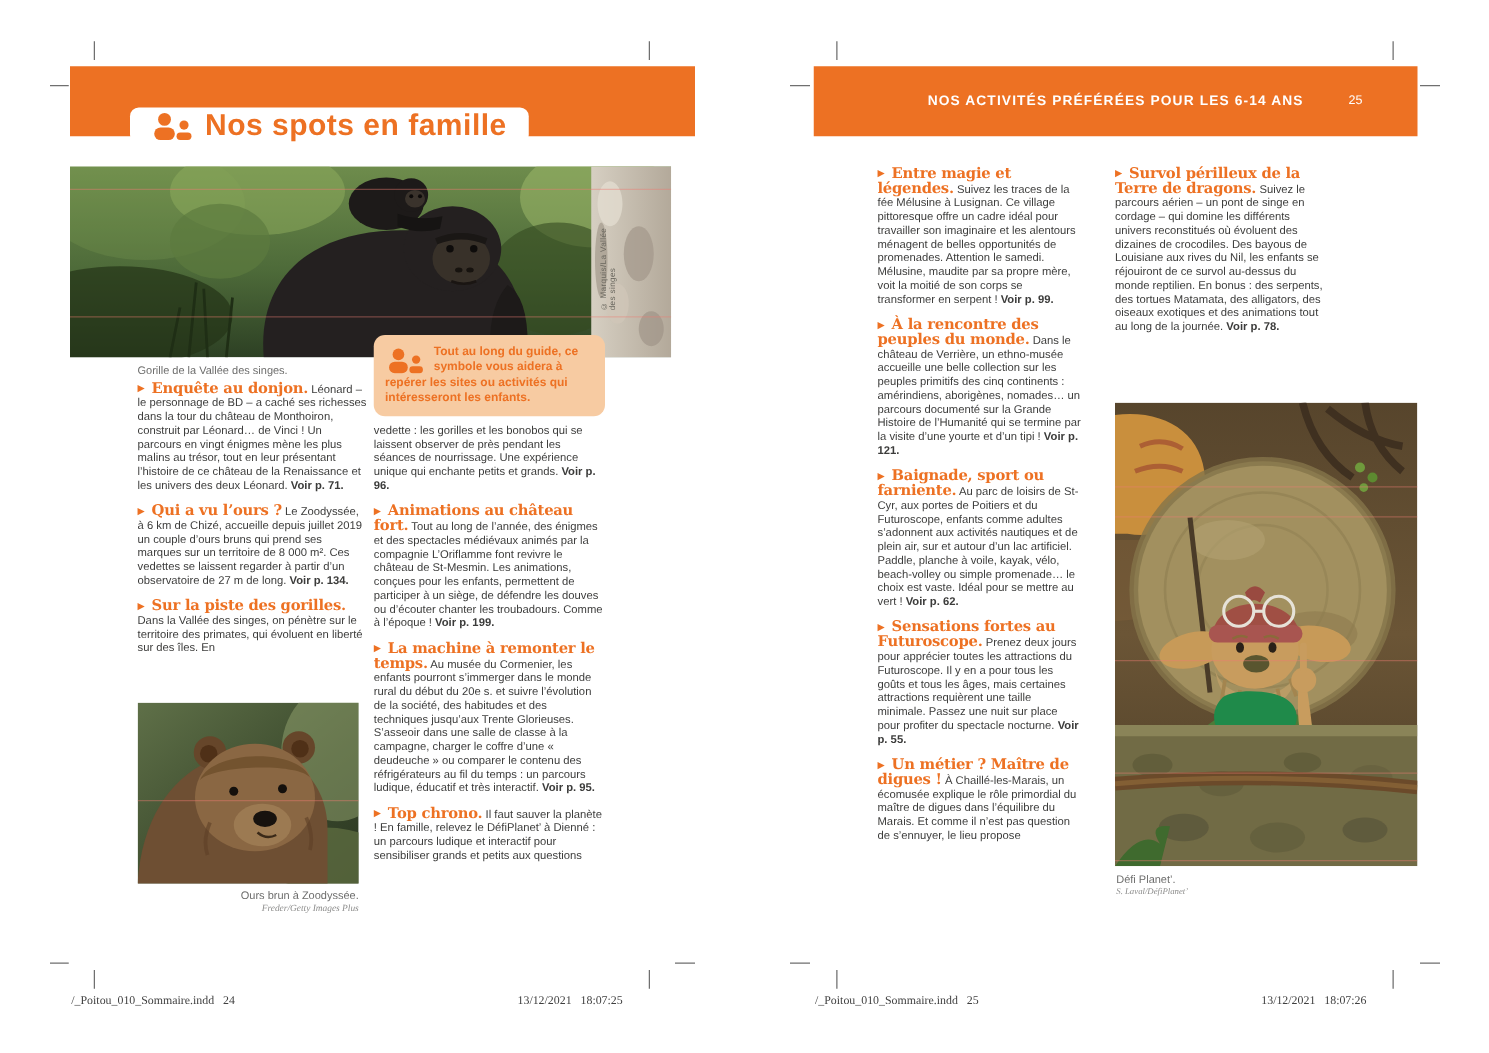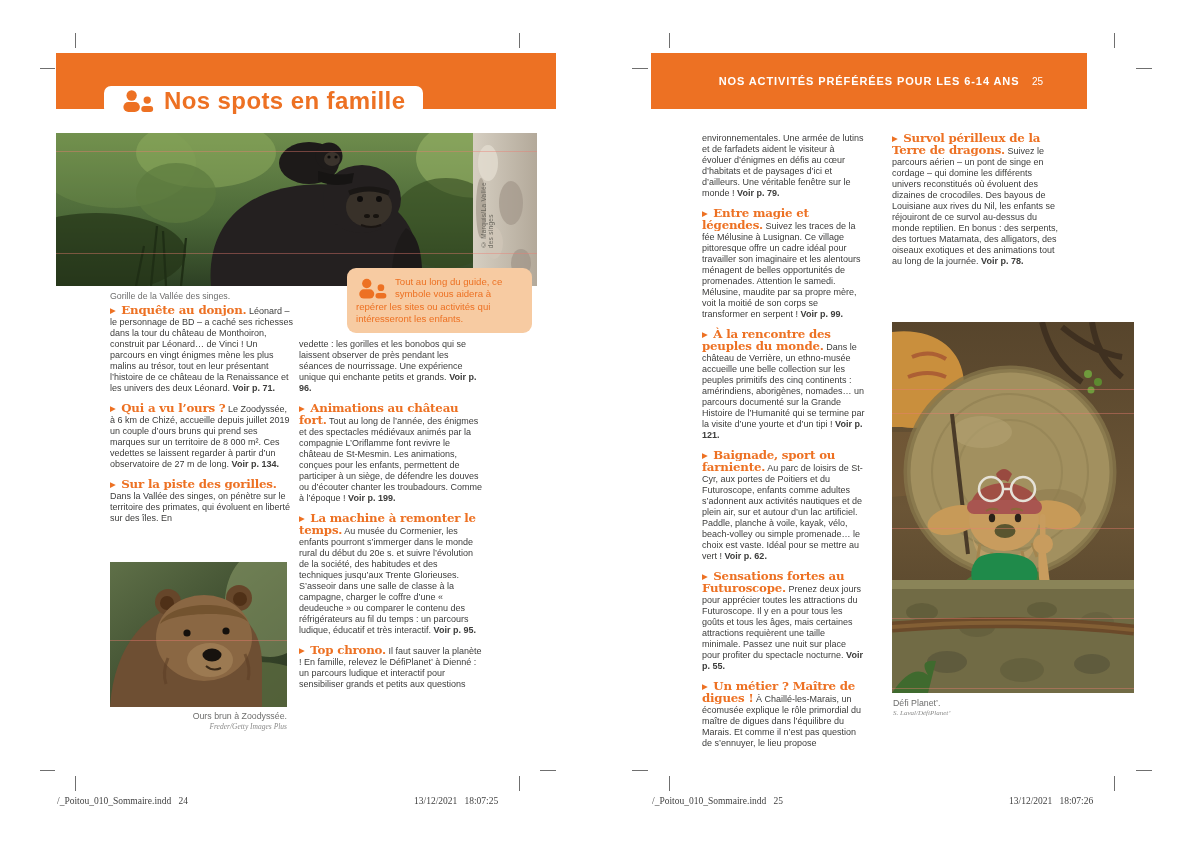--- a/index.html
+++ b/index.html
@@ -19,21 +19,21 @@
   .vcredit{position:absolute;writing-mode:vertical-rl;transform:rotate(180deg);
            font-size:6.5px;color:#6a675e;letter-spacing:.3px;}
   .caption{position:absolute;font-size:8.8px;color:#6e6e6d;}
   .credit{position:absolute;font-size:7.5px;color:#8c8c8b;font-style:italic;font-family:"Liberation Serif",serif;}
   .col{position:absolute;font-size:9px;line-height:11px;color:#3c3c3b;text-align:left;}
   .entry{margin:0 0 9px 0;}
   .entry .arrow{color:var(--accent);font-size:7.5px;margin-right:3px;vertical-align:1px;}
   .entry .h{font-family:"DejaVu Serif",serif;font-weight:bold;color:var(--accent);font-size:11.8px;letter-spacing:-.2px;}
   .entry .voir{font-weight:bold;color:#3c3c3b;}
   .callout{position:absolute;left:299px;top:268px;width:168px;background:#f7cba2;border-radius:9px;
-           padding:8px 8px 8px 9px;color:var(--accent);font-weight:normal;font-size:9.6px;line-height:12.3px;margin-left:48px;}
+           padding:8px 8px 8px 9px;color:var(--accent);font-weight:bold;font-size:9.6px;line-height:12.3px;}
   .callout .cicon{float:left;margin:2px 7px 1px 2px;}
   .slug{position:absolute;top:796px;font-family:"Liberation Serif",serif;font-size:9.5px;color:#3f3f3f;white-space:pre;margin-left:24px;}
 </style>
 </head>
 <body>
 
 <div class="spread" style="--accent:#ed7123">
 
   <div class="mark" style="left:75px;top:33px;width:1px;height:15px"></div>
   <div class="mark" style="left:519px;top:33px;width:1px;height:15px"></div>
@@ -171,27 +171,26 @@
     </figure>
     <div class="caption" style="left:110px;top:711px;width:177px;text-align:right">Ours brun à Zoodyssée.</div>
     <div class="credit" style="left:110px;top:722px;width:177px;text-align:right">Freder/Getty Images Plus</div>
 
     <div class="slug" style="left:33px">/_Poitou_010_Sommaire.indd   24</div>
     <div class="slug" style="left:390px">13/12/2021   18:07:25</div>
   </section>
 
   <section>
 
-    <div class="band" style="left:651px;top:53px;width:436px;height:56px">
+    <div class="band" style="left:651px;top:53px;width:483px;height:56px">
       <div class="rband-title">NOS ACTIVITÉS PRÉFÉRÉES POUR LES 6-14 ANS</div>
       <div class="rband-num">25</div>
     </div>
 
     <div class="col" style="left:702px;top:133px;width:164px">
-        <div class="entry"><span class="b">environnementales. Une armée de lutins et de farfadets aident le visiteur à évoluer d’énigmes en défis au cœur d’habitats et de paysages d’ici et d’ailleurs. Une véritable fenêtre sur le monde !</span> <span class="voir">Voir p. 79.</span> </div>
         <div class="entry"><span class="arrow">▶</span> <span class="h">Entre magie et légendes.</span> <span class="b">Suivez les traces de la fée Mélusine à Lusignan. Ce village pittoresque offre un cadre idéal pour travailler son imaginaire et les alentours ménagent de belles opportunités de promenades. Attention le samedi. Mélusine, maudite par sa propre mère, voit la moitié de son corps se transformer en serpent !</span> <span class="voir">Voir p. 99.</span> </div>
         <div class="entry"><span class="arrow">▶</span> <span class="h">À la rencontre des peuples du monde.</span> <span class="b">Dans le château de Verrière, un ethno-musée accueille une belle collection sur les peuples primitifs des cinq continents : amérindiens, aborigènes, nomades… un parcours documenté sur la Grande Histoire de l’Humanité qui se termine par la visite d’une yourte et d’un tipi !</span> <span class="voir">Voir p. 121.</span> </div>
         <div class="entry"><span class="arrow">▶</span> <span class="h">Baignade, sport ou farniente.</span> <span class="b">Au parc de loisirs de St-Cyr, aux portes de Poitiers et du Futuroscope, enfants comme adultes s’adonnent aux activités nautiques et de plein air, sur et autour d’un lac artificiel. Paddle, planche à voile, kayak, vélo, beach-volley ou simple promenade… le choix est vaste. Idéal pour se mettre au vert !</span> <span class="voir">Voir p. 62.</span> </div>
         <div class="entry"><span class="arrow">▶</span> <span class="h">Sensations fortes au Futuroscope.</span> <span class="b">Prenez deux jours pour apprécier toutes les attractions du Futuroscope. Il y en a pour tous les goûts et tous les âges, mais certaines attractions requièrent une taille minimale. Passez une nuit sur place pour profiter du spectacle nocturne.</span> <span class="voir">Voir p. 55.</span> </div>
         <div class="entry"><span class="arrow">▶</span> <span class="h">Un métier ? Maître de digues !</span> <span class="b">À Chaillé-les-Marais, un écomusée explique le rôle primordial du maître de digues dans l’équilibre du Marais. Et comme il n’est pas question de s’ennuyer, le lieu propose</span> </div>
       </div>
     <div class="col" style="left:892px;top:133px;width:170px">
         <div class="entry"><span class="arrow">▶</span> <span class="h">Survol périlleux de la Terre de dragons.</span> <span class="b">Suivez le parcours aérien – un pont de singe en cordage – qui domine les différents univers reconstitués où évoluent des dizaines de crocodiles. Des bayous de Louisiane aux rives du Nil, les enfants se réjouiront de ce survol au-dessus du monde reptilien. En bonus : des serpents, des tortues Matamata, des alligators, des oiseaux exotiques et des animations tout au long de la journée.</span> <span class="voir">Voir p. 78.</span> </div>
       </div>
 

